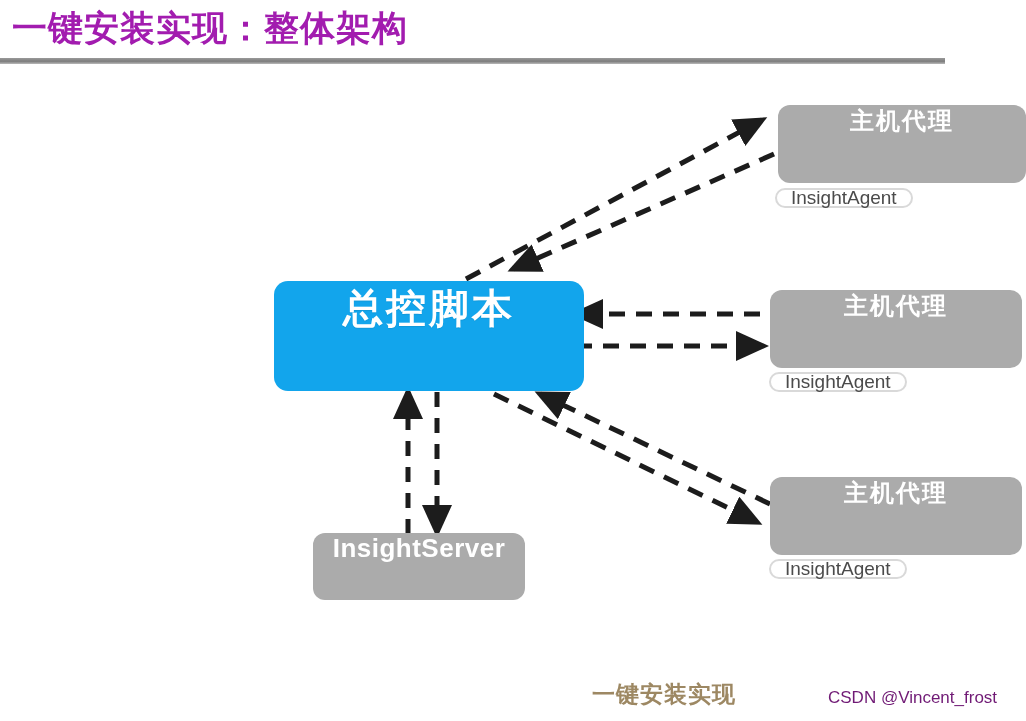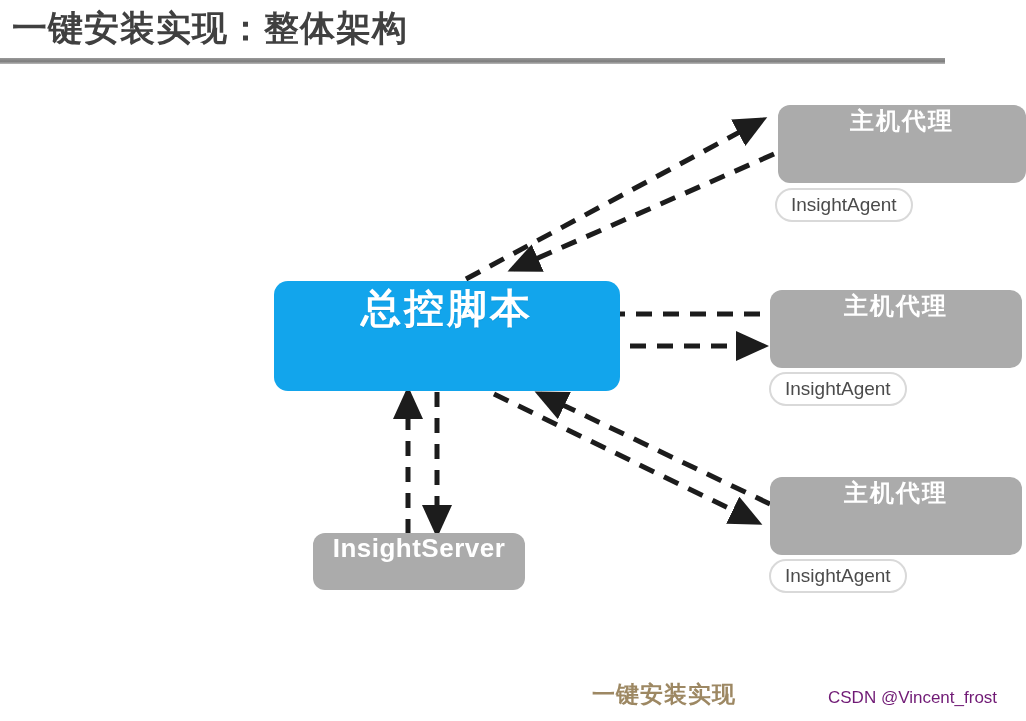--- a/index.html
+++ b/index.html
@@ -15,21 +15,21 @@
     font-family: "Liberation Sans", "DejaVu Sans", sans-serif;
   }
 
   
   #slide-title {
     position: absolute;
     left: 12px;
     top: 6px;
     font-size: 35px;
     font-weight: bold;
-    color: #404040;
+    color: #a21caf;
     letter-spacing: 1px;
     white-space: nowrap;
     line-height: 44px;
   }
   #title-rule {
     position: absolute;
     left: 0px;
     top: 58px;
     width: 945px;
     height: 6px;
@@ -87,21 +87,21 @@
     position: absolute;
     display: flex;
     align-items: center;
     justify-content: center;
     box-sizing: border-box;
     background: #ffffff;
     border: 2px solid #d9d9d9;
     border-radius: 18px;
     color: #4b4b4b;
     font-size: 19px;
-    height: 34px;
+    height: 20px;
     white-space: nowrap;
     padding: 0 14px;
   }
 
   
   #diagram-caption {
     position: absolute;
     left: 592px;
     top: 679px;
     font-size: 23px;
@@ -156,21 +156,21 @@
     </g>
 
     <g>
       <line x1="408" y1="470" x2="408" y2="328" stroke="#1c1c1c" stroke-width="5" stroke-dasharray="15 11" marker-end="url(#ah)"></line>
     </g>
     <g>
       <line x1="437" y1="328" x2="437" y2="468" stroke="#1c1c1c" stroke-width="5" stroke-dasharray="15 11" marker-end="url(#ah)"></line>
     </g>
   </svg>
 
-  <div class="node node-primary" style="left:274px; top:217px; width:346px; height:110px;">
+  <div class="node node-primary" style="left:274px; top:217px; width:310px; height:110px;">
     <span>总控脚本</span>
   </div>
 
   <div class="node node-agent" style="left:778px; top:41px; width:248px; height:78px;">
     <span>主机代理</span>
   </div>
   <div class="pill" style="left:775px; top:124px;">
     <span>InsightAgent</span>
   </div>
 
@@ -181,19 +181,19 @@
     <span>InsightAgent</span>
   </div>
 
   <div class="node node-agent" style="left:770px; top:413px; width:252px; height:78px;">
     <span>主机代理</span>
   </div>
   <div class="pill" style="left:769px; top:495px;">
     <span>InsightAgent</span>
   </div>
 
-  <div class="node node-server" style="left:313px; top:469px; width:212px; height:57px;">
+  <div class="node node-server" style="left:313px; top:469px; width:212px; height:67px;">
     <span>InsightServer</span>
   </div>
 </div>
 
 <div id="diagram-caption">一键安装实现</div>
 <div id="watermark">CSDN @Vincent_frost</div>
 
 </body></html>

